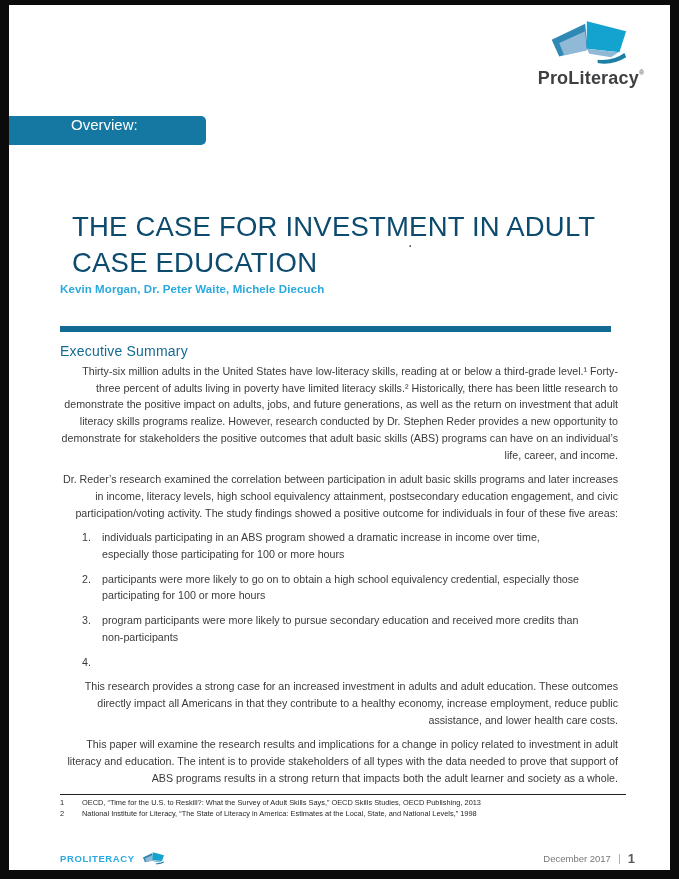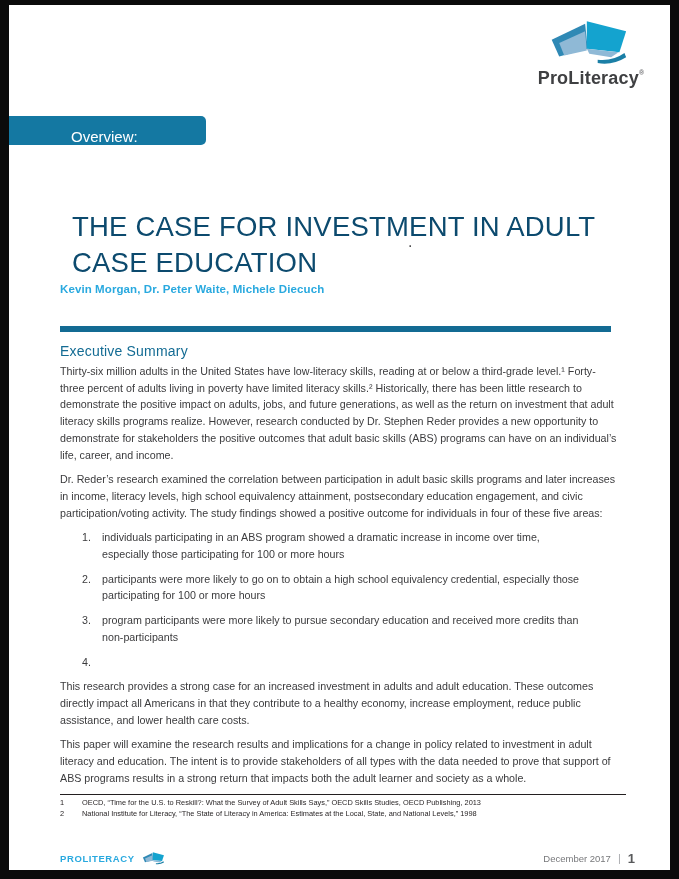--- a/index.html
+++ b/index.html
@@ -18,21 +18,21 @@
   }
   
   .logo{position:absolute;top:12px;right:14px;width:130px;text-align:center;}
   .logo svg{display:block;margin:0 auto;width:92px;height:52px;}
   .logo-text{font-size:18px;font-weight:bold;color:#3f4042;letter-spacing:.2px;line-height:1;}
   .logo-text .tm{font-size:7px;vertical-align:top;color:#6d6e71;}
   
   .overview-bar{
     position:absolute;left:0;top:111px;width:197px;height:29px;
     background:#1478a2;border-radius:0 5px 5px 0;
-    display:flex;align-items:flex-end;padding-left:62px;box-sizing:border-box;
+    display:flex;align-items:flex-start;padding-left:62px;box-sizing:border-box;
     color:#ffffff;font-size:15px;
   }
   
   .title{
     position:absolute;left:51px;top:192px;width:540px;
     font-size:27.5px;line-height:1.3;color:#0c4a6e;font-weight:normal;margin:12px;
     letter-spacing:.2px;
   }
   .stray-dot{position:absolute;left:399px;top:228px;font-size:16px;color:#4d4d4f;}
   .authors{
@@ -43,21 +43,21 @@
   .rule{position:absolute;left:51px;top:321px;width:551px;height:6px;background:#136b93;}
   .section-heading{
     position:absolute;left:51px;top:338px;margin:0;
     font-size:14px;font-weight:normal;color:#136b93;letter-spacing:.2px;
   }
   
   .content{
     position:absolute;left:51px;top:358px;width:558px;
     font-size:10.7px;line-height:16.7px;color:#3b3b3d;
   }
-  .content p{margin:0 0 8px 0;}
+  .content p{margin:0 0 8px 0;text-align:right;}
   .olist{margin:2px 0 8px 0;}
   .li{display:flex;margin:0 0 8px 0;}
   .li .num{flex:0 0 20px;margin-left:22px;text-align:left;}
   .li .txt{max-width:482px;}
   
   .footnotes{
     position:absolute;left:51px;top:789px;width:566px;
     border-top:1.5px solid #231f20;padding-top:3px;
     font-size:7.4px;line-height:10.5px;color:#231f20;
   }

